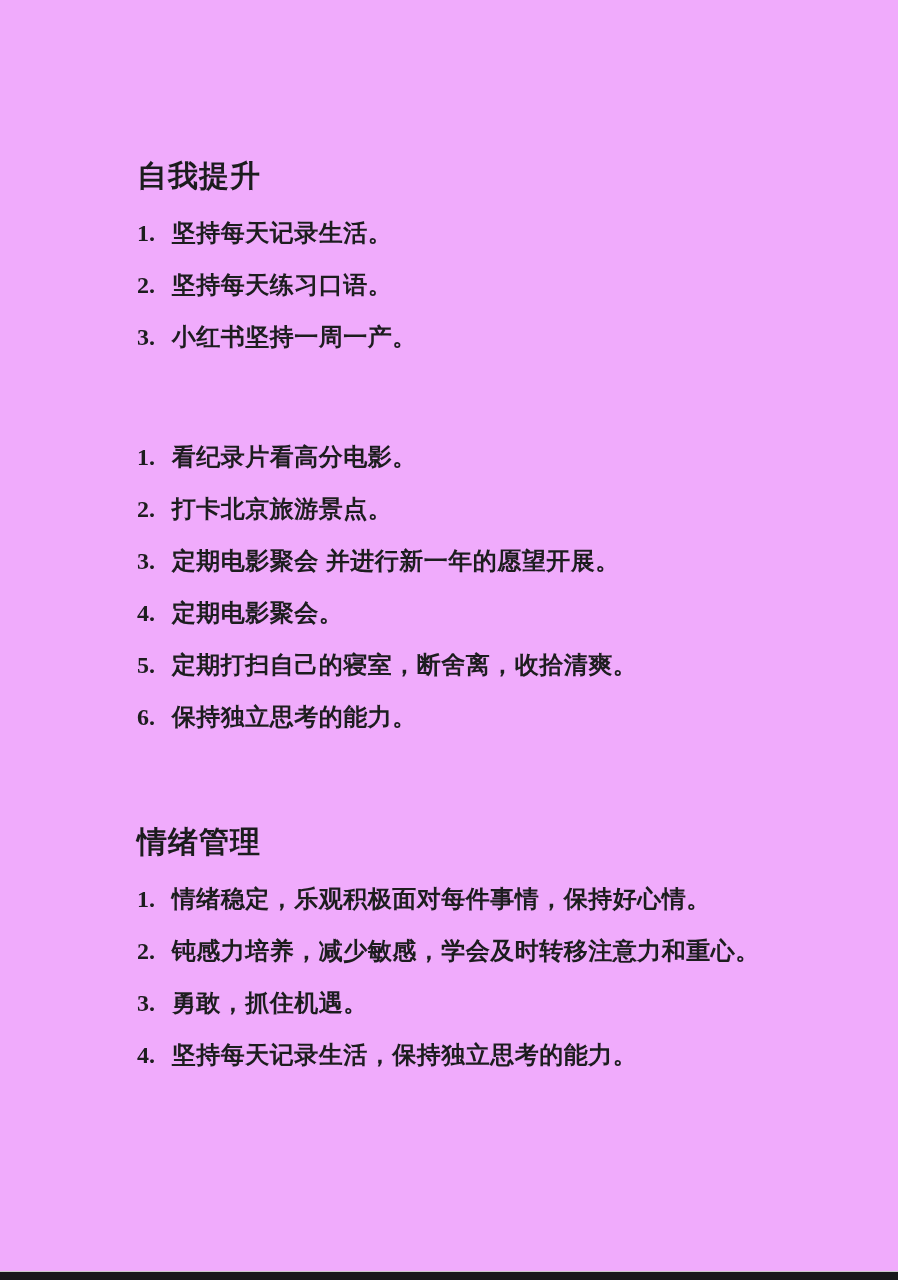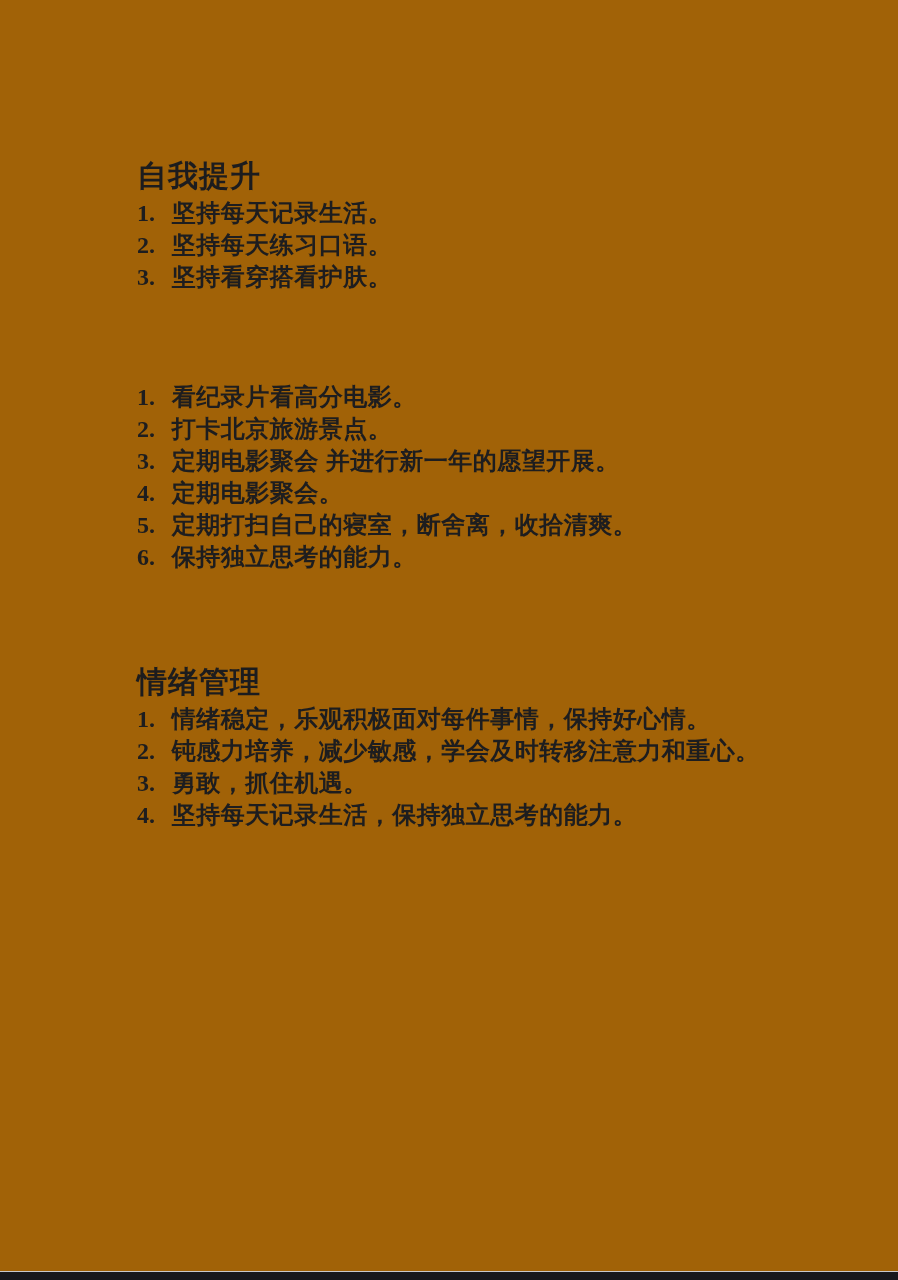--- a/index.html
+++ b/index.html
@@ -4,21 +4,21 @@
 <style>
   html, body {
     margin: 0;
     padding: 0;
     background: #ffffff;
   }
   .page {
     position: relative;
     width: 898px;
     height: 1280px;
-    background: #a16207;
+    background: #f0abfc;
     overflow: hidden;
     font-family: "Liberation Sans", "DejaVu Sans", sans-serif;
   }
   .content {
     padding-top: 158px;
     padding-left: 137px;
     padding-right: 60px;
   }
   .section {
     margin: 0 0 94px 0;
@@ -30,21 +30,21 @@
     font-weight: 700;
     color: #1c1c1e;
     letter-spacing: 1px;
   }
   .item-list {
     margin: 0;
     padding: 0;
     list-style: none;
   }
   .list-item {
-    margin-top: 6px;
+    margin-top: 26px;
     font-size: 24px;
     line-height: 26px;
     color: #1d1d1f;
     white-space: nowrap;
   }
   .item-num {
     font-family: "Liberation Serif", "DejaVu Serif", serif;
     font-weight: 700;
     display: inline-block;
     min-width: 22px;
@@ -79,21 +79,21 @@
     <span class="item-text">坚持每天记录生活。</span>
   </li>
 
   <li class="list-item">
     <span class="item-num">2.</span>
     <span class="item-text">坚持每天练习口语。</span>
   </li>
 
   <li class="list-item">
     <span class="item-num">3.</span>
-    <span class="item-text">坚持看穿搭看护肤。</span>
+    <span class="item-text">小红书坚持一周一产。</span>
   </li>
 
 </ol>
   </section>
 
   <section class="section">
     <ol class="item-list">
   <li class="list-item">
     <span class="item-num">1.</span>
     <span class="item-text">看纪录片看高分电影。</span>

